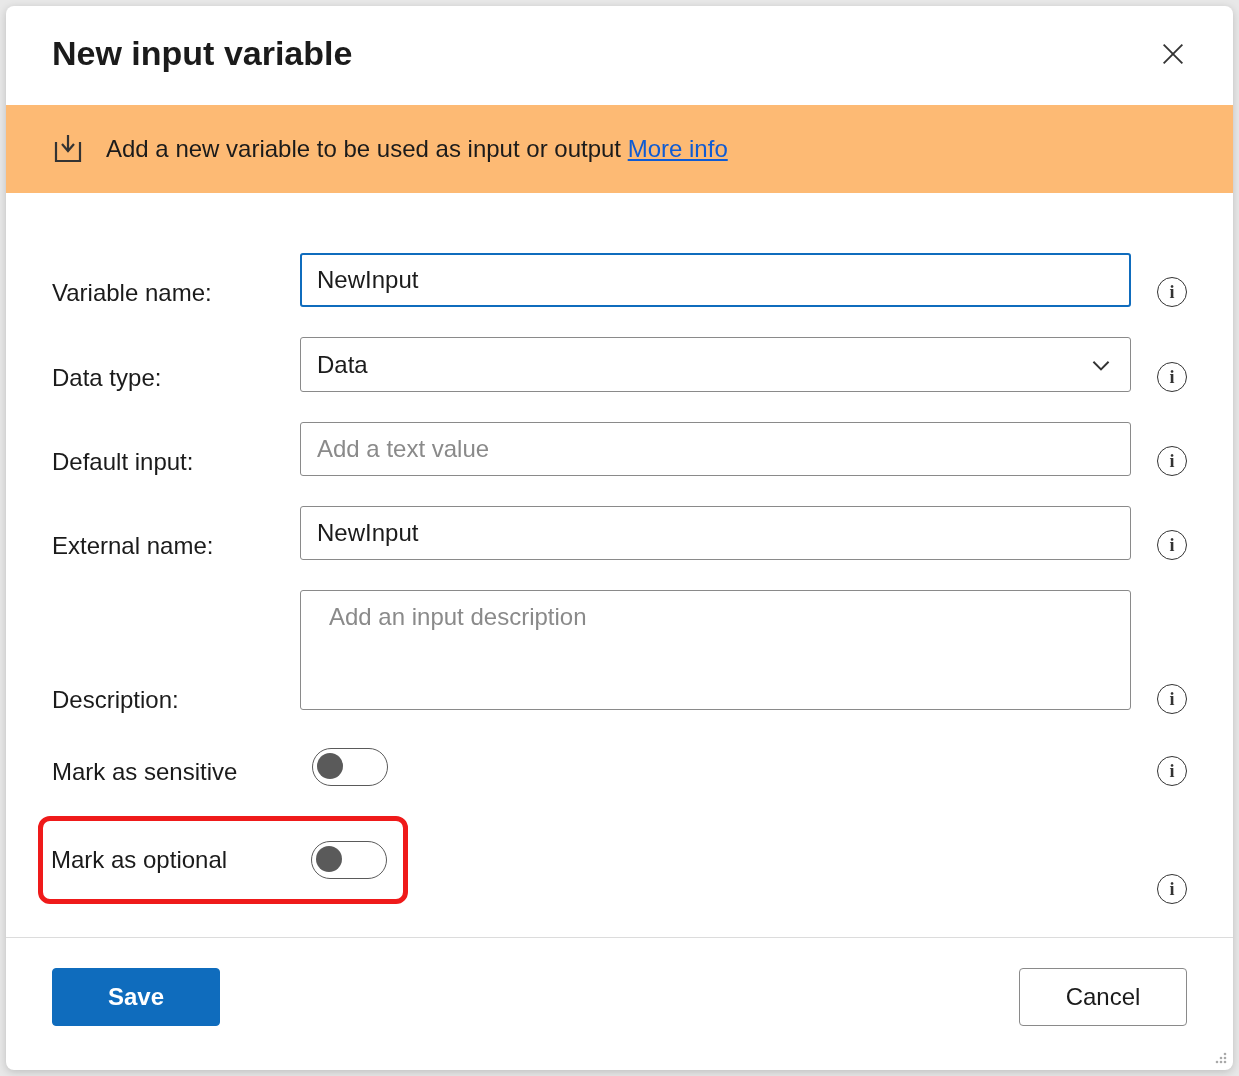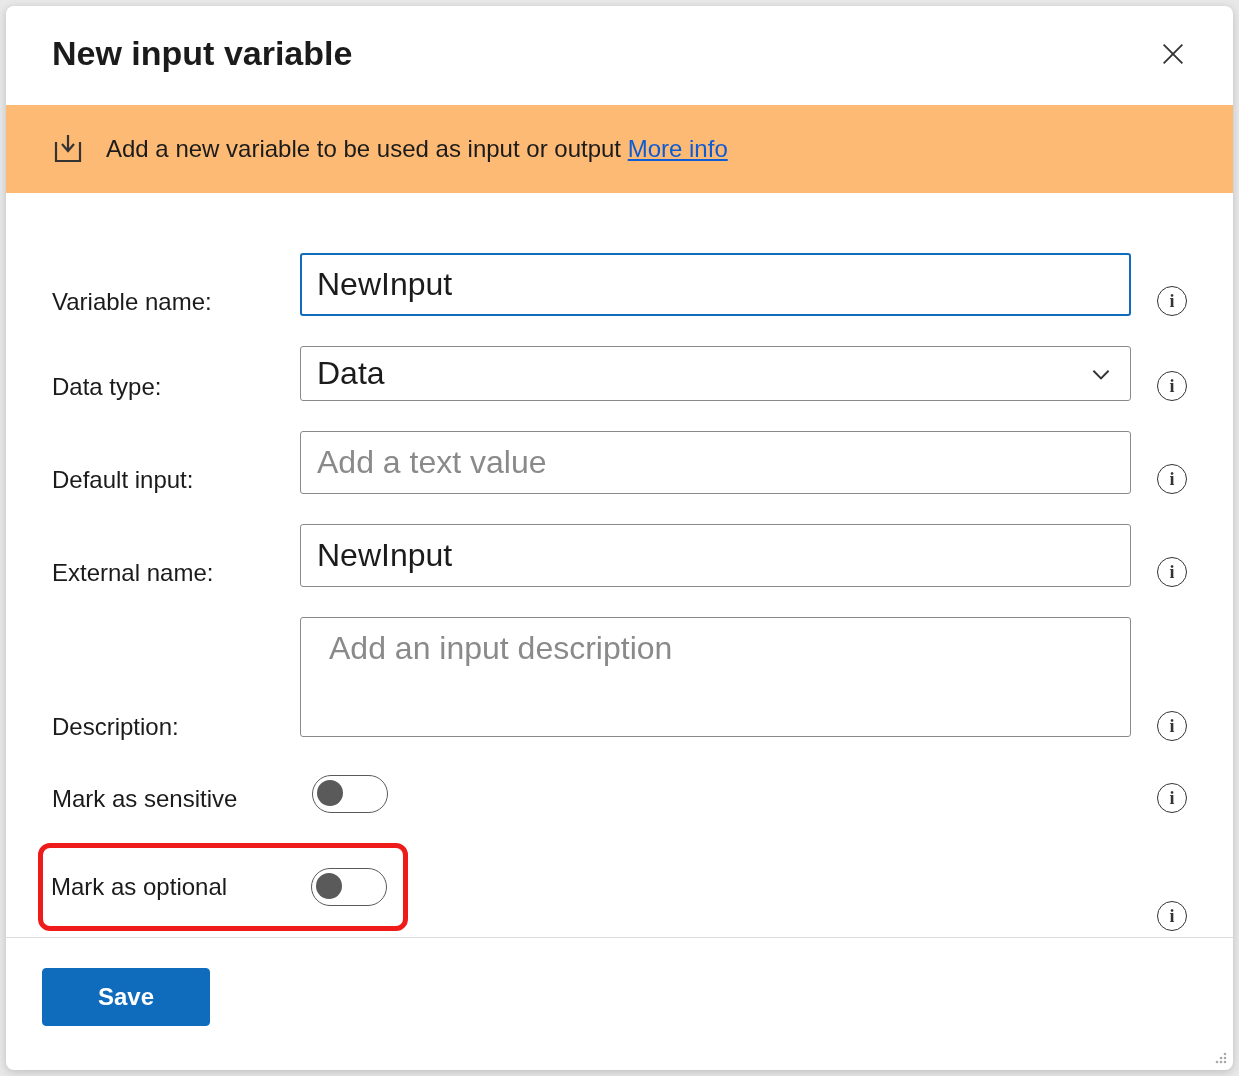--- a/index.html
+++ b/index.html
@@ -63,21 +63,21 @@
     color: #1b1b1b;
     padding-top: 14px;
     flex-shrink: 0;
   }
   .field-control {
     flex: 1;
     position: relative;
   }
   .text-input, .select-input, .textarea-input {
     width: 100%;
-    font-size: 32px;
+    font-size: 24px;
     font-family: inherit;
     padding: 12px 16px;
     border: 1px solid #8a8a8a;
     border-radius: 3px;
     background: #fff;
     color: #1b1b1b;
     outline: none;
   }
   .text-input.focused {
     border: 2px solid #0f6cbd;
@@ -138,21 +138,21 @@
     border-radius: 50%;
     position: absolute;
     top: 4px; left: 4px;
   }
   .highlight-box {
     border: 5px solid #ef1a1a;
     border-radius: 12px;
   }
   .footer {
     border-top: 1px solid #dcdcdc;
-    padding: 30px 46px 44px 36px;
+    padding: 30px 46px 44px 46px;
     display: flex;
     justify-content: space-between;
     gap: 39px;
   }
   .btn {
     font-size: 24px;
     font-family: inherit;
     padding: 14px 0;
     width: 168px;
     border-radius: 4px;
@@ -282,20 +282,21 @@
       <div style="flex:1"></div>
       <div class="info-col" style="padding-top:28px">
           <div class="info-icon">i</div>
         </div>
     </div>
 
   </div>
 
   <div class="footer">
     <button class="btn btn-primary">Save</button>
+    <button class="btn btn-secondary">Cancel</button>
   </div>
 
   <svg class="resize-grip" viewBox="0 0 18 18">
     <circle cx="14" cy="6" r="1.3" fill="#a9a9a9"></circle>
     <circle cx="10" cy="10" r="1.3" fill="#a9a9a9"></circle>
     <circle cx="14" cy="10" r="1.3" fill="#a9a9a9"></circle>
     <circle cx="6" cy="14" r="1.3" fill="#a9a9a9"></circle>
     <circle cx="10" cy="14" r="1.3" fill="#a9a9a9"></circle>
     <circle cx="14" cy="14" r="1.3" fill="#a9a9a9"></circle>
   </svg>

